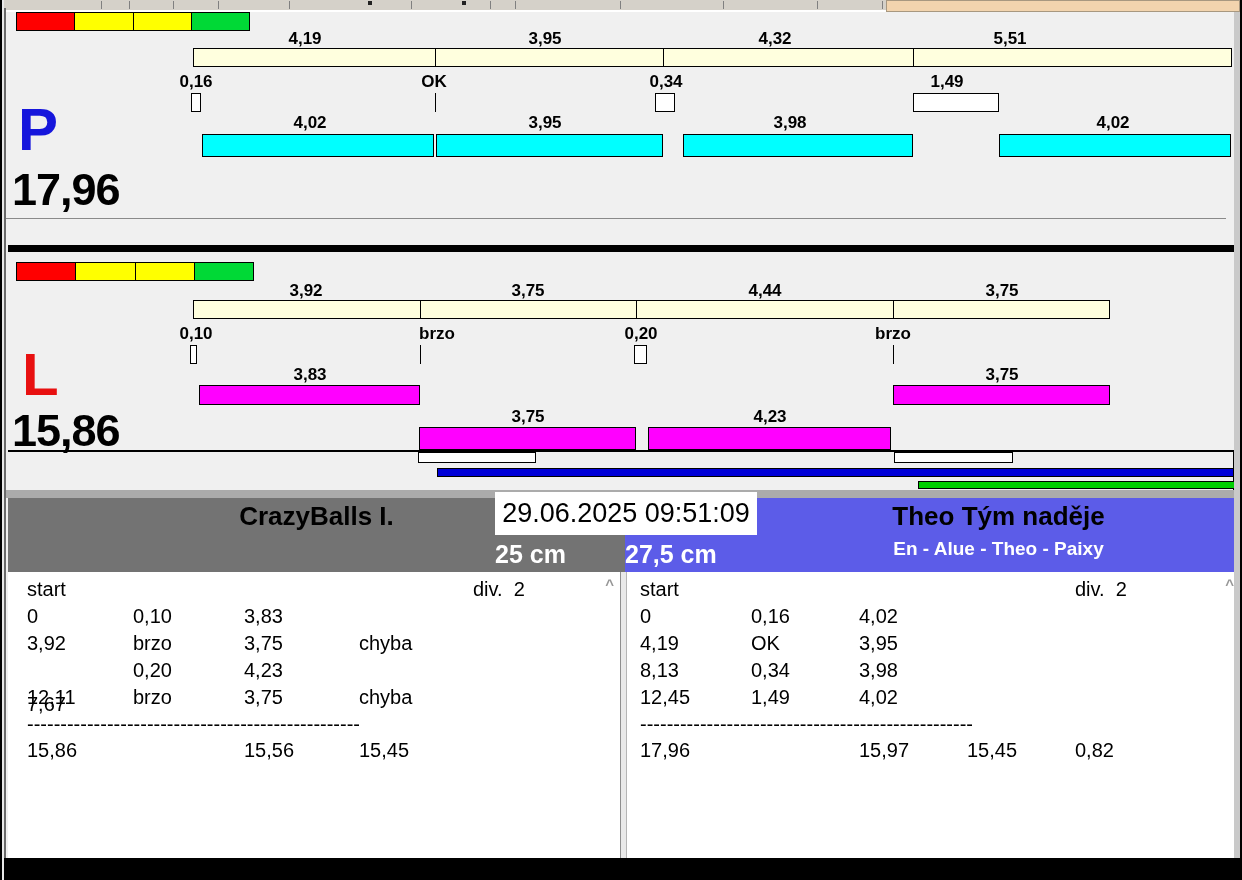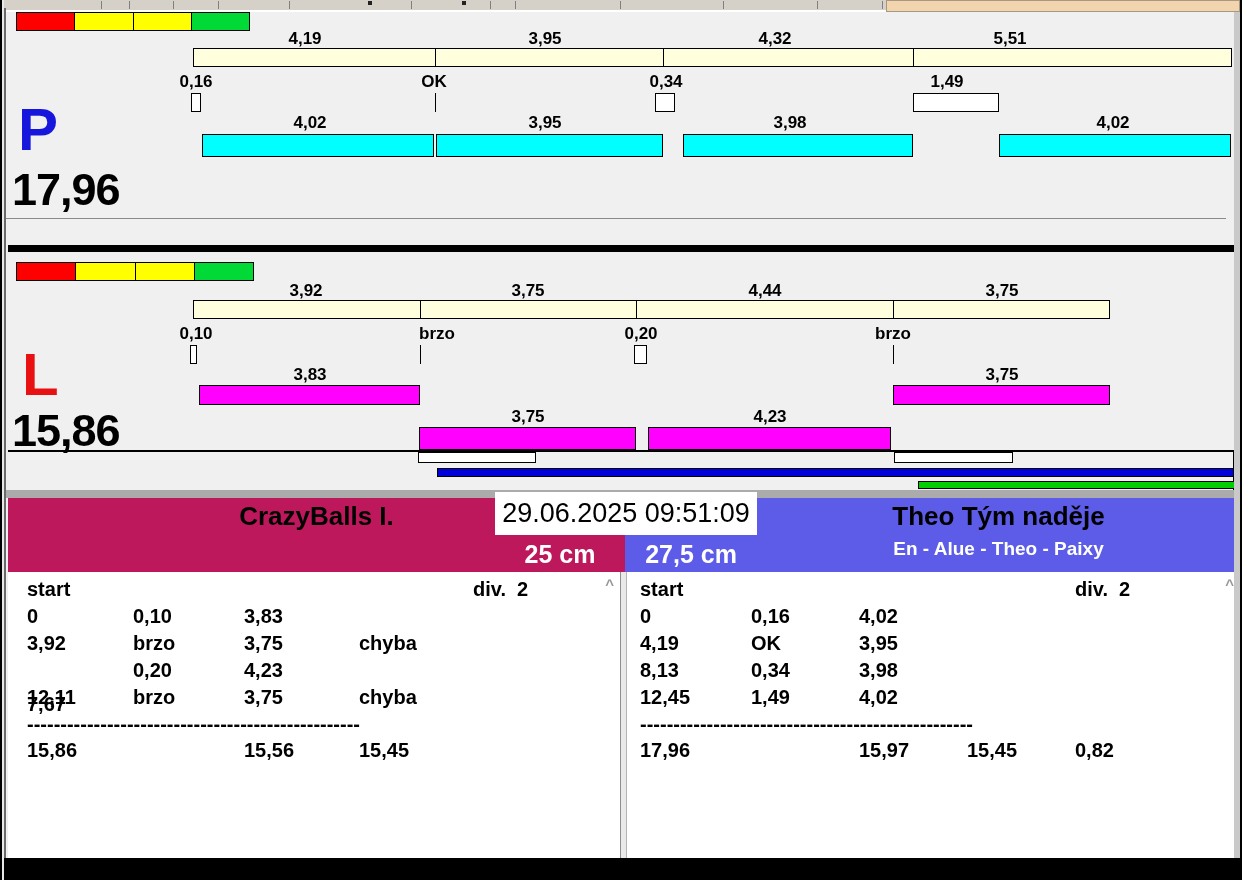--- a/index.html
+++ b/index.html
@@ -33,31 +33,31 @@
   .footerstrip{position:absolute;left:8px;top:450px;width:1226px;height:40px;border-top:2px solid #000;box-sizing:border-box;}
   .footer-rvline{position:absolute;left:1225px;top:0;width:2px;height:40px;background:#000;}
   
   .graystrip{position:absolute;left:0;top:490px;width:1242px;height:8px;background:#ABABAB;}
   .team{position:absolute;top:498px;height:74px;}
   .team-left{left:8px;width:617px;}
   .team-right{left:625px;width:615px;}
   .team-name{position:absolute;top:3px;left:0;width:100%;text-align:center;font-size:26px;font-weight:bold;color:#000;white-space:nowrap;}
   .team-dogs{position:absolute;top:40px;left:0;width:100%;text-align:center;font-size:19px;font-weight:bold;color:#fff;white-space:nowrap;}
   .team-right .team-name,.team-right .team-dogs{left:132px;width:483px;}
-  .team-height{position:absolute;top:42px;font-size:25px;font-weight:bold;color:#fff;text-align:center;white-space:nowrap;}
+  .team-height{position:absolute;top:42px;font-size:25px;font-weight:bold;color:#fff;white-space:nowrap;}
   .hl-left{left:487px;width:130px;}
   .hl-right{left:0;width:132px;}
   .datetime{position:absolute;left:495px;top:492px;width:262px;height:43px;background:#fff;color:#000;
             font-size:27px;font-weight:400;text-align:center;line-height:42px;z-index:5;white-space:nowrap;}
   .rtable{position:absolute;top:572px;height:286px;background:#fff;overflow:hidden;}
   .rtable-left{left:8px;width:612px;}
   .rtable-right{left:627px;width:613px;}
   .table-divider{position:absolute;left:620px;top:572px;width:7px;height:286px;background:#E9E9E9;
                  border-left:1px solid #8E8E8E;border-right:1px solid #B5B5B5;box-sizing:border-box;}
-  .trow{position:absolute;white-space:pre;font-size:20px;font-weight:bold;color:#000;line-height:22px;}
+  .trow{position:absolute;white-space:pre;font-size:20px;font-weight:normal;color:#000;line-height:22px;}
   .caret{position:absolute;right:6px;top:4px;color:#979797;font-size:15px;font-weight:bold;z-index:3;}
   .bottombar{position:absolute;left:0;top:858px;width:1242px;height:22px;background:#000;}
 </style>
 </head>
 <body>
 
 <div class="window">
 
   <div class="topstrip-gray">
       <div class="tsep" style="left: 99px;"></div>
@@ -148,21 +148,21 @@
   <div class="footerstrip">
     <div class="footer-rvline"></div>
   <div class="barbox white" style="left: 410px; top: 0px; width: 118px; height: 11px;"></div>
       <div class="barbox white" style="left: 886px; top: 0px; width: 119px; height: 11px;"></div>
       <div class="barbox" style="left: 429px; top: 16px; width: 797px; height: 9px; background: rgb(0, 0, 216);"></div>
       <div class="barbox" style="left: 910px; top: 29px; width: 324px; height: 8px; background: rgb(0, 206, 0);"></div>
     </div>
 
   <div class="graystrip"></div>
 
-  <div class="team team-left" style="background: #be185d;">
+  <div class="team team-left" style="background: #737373;">
     <div class="team-name">CrazyBalls I.</div>
     <div class="team-height hl-left">25 cm</div>
   </div>
   <div class="team team-right" style="background: rgb(92, 92, 232);">
     <div class="team-name">Theo Tým naděje</div>
     <div class="team-dogs">En - Alue - Theo - Paixy</div>
     <div class="team-height hl-right">27,5 cm</div>
   </div>
   <div class="datetime">29.06.2025 09:51:09</div>
 

